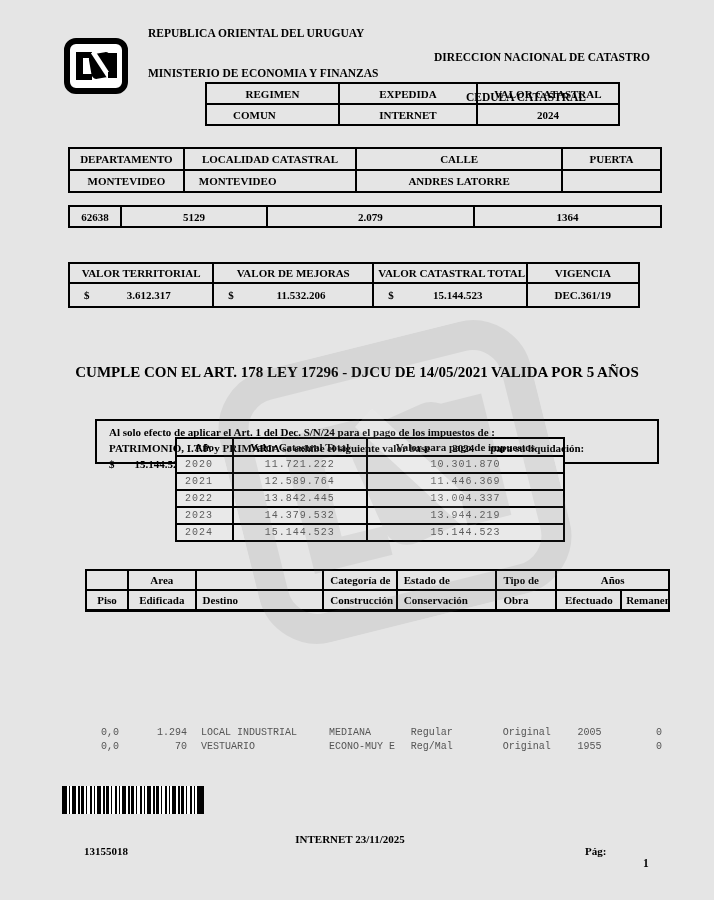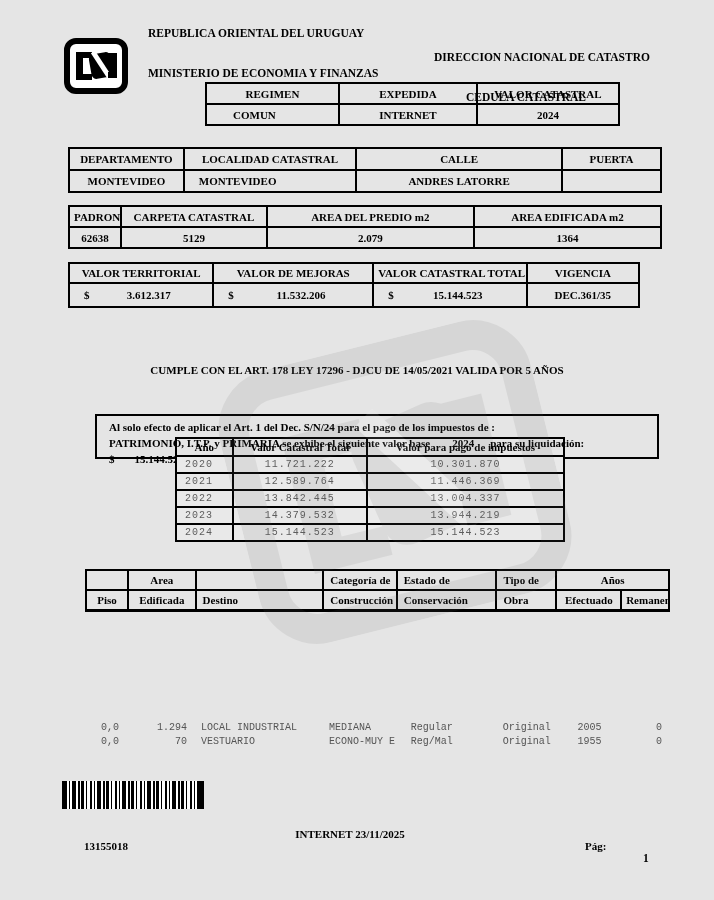--- a/index.html
+++ b/index.html
@@ -19,21 +19,21 @@
   .location td{height:20px;}
   .padron{left:68px;top:205px;width:594px;}
   .padron td{height:19px;}
   .valores{left:68px;top:262px;width:572px;}
   .valores td.h{height:18px;}
   .valores td.v{height:22px;}
   .money{display:flex;align-items:center;}
   .money .cur{padding-left:10px;}
   .money .amt{flex:1;text-align:center;}
   .cumple{position:absolute;left:0;top:316px;width:714px;text-align:center;
-          font-size:11px;font-weight:bold;}
+          font-size:15px;font-weight:bold;}
   .notice{position:absolute;left:95px;top:354px;width:548px;height:38px;border:2px solid #000;
           font-size:11px;font-weight:bold;padding:3px 0 0 12px;line-height:16px;}
   .notice .gap1{margin-left:22px;}
   .notice .gap2{margin-left:16px;}
   .notice .gap3{margin-left:20px;}
   .years{left:175px;top:437px;width:390px;}
   .years td.h{height:16px;}
   .years td.d{height:15px;background:#e9e9e9;font-family:"Liberation Mono",monospace;
               font-weight:normal;color:#5d5d5d;font-size:10px;letter-spacing:1px;}
   .years td.yr{text-align:left;padding-left:8px;}
@@ -131,26 +131,20 @@
     </table>
 
   <table class="doc padron fore">
     <colgroup>
         <col style="width:8.8%">
         <col style="width:24.6%">
         <col style="width:35%">
         <col style="width:31.6%">
       </colgroup>
     <tbody>
-        <tr>
-      <td class="ctr">PADRON</td>
-      <td class="ctr">CARPETA CATASTRAL</td>
-      <td class="ctr">AREA DEL PREDIO m2</td>
-      <td class="ctr">AREA EDIFICADA m2</td>
-    </tr>
     <tr>
       <td class="ctr">62638</td>
       <td class="ctr">5129</td>
       <td class="ctr">2.079</td>
       <td class="ctr">1364</td>
     </tr>
   </tbody>
     </table>
 
   <table class="doc valores fore">
@@ -179,21 +173,21 @@
           <span class="cur">$</span>
           <span class="amt">11.532.206</span>
         </div>
       </td>
       <td class="v">
         <div class="money">
           <span class="cur">$</span>
           <span class="amt">15.144.523</span>
         </div>
       </td>
-      <td class="v ctr">DEC.361/35</td>
+      <td class="v ctr">DEC.361/19</td>
     </tr>
   </tbody>
     </table>
 
   <div class="cumple fore">CUMPLE CON EL ART. 178 LEY 17296 - DJCU DE 14/05/2021 VALIDA POR 5 AÑOS</div>
 
   <div class="notice fore">
     <div>Al solo efecto de aplicar el Art. 1 del Dec. S/N/24  para el pago de los impuestos de :</div>
     <div>
       <span>PATRIMONIO, I.T.P.  y PRIMARIA se exhibe el siguiente valor base</span><span class="gap1">2024</span><span class="gap2">para su liquidación: $</span><span class="gap3">15.144.523</span>

